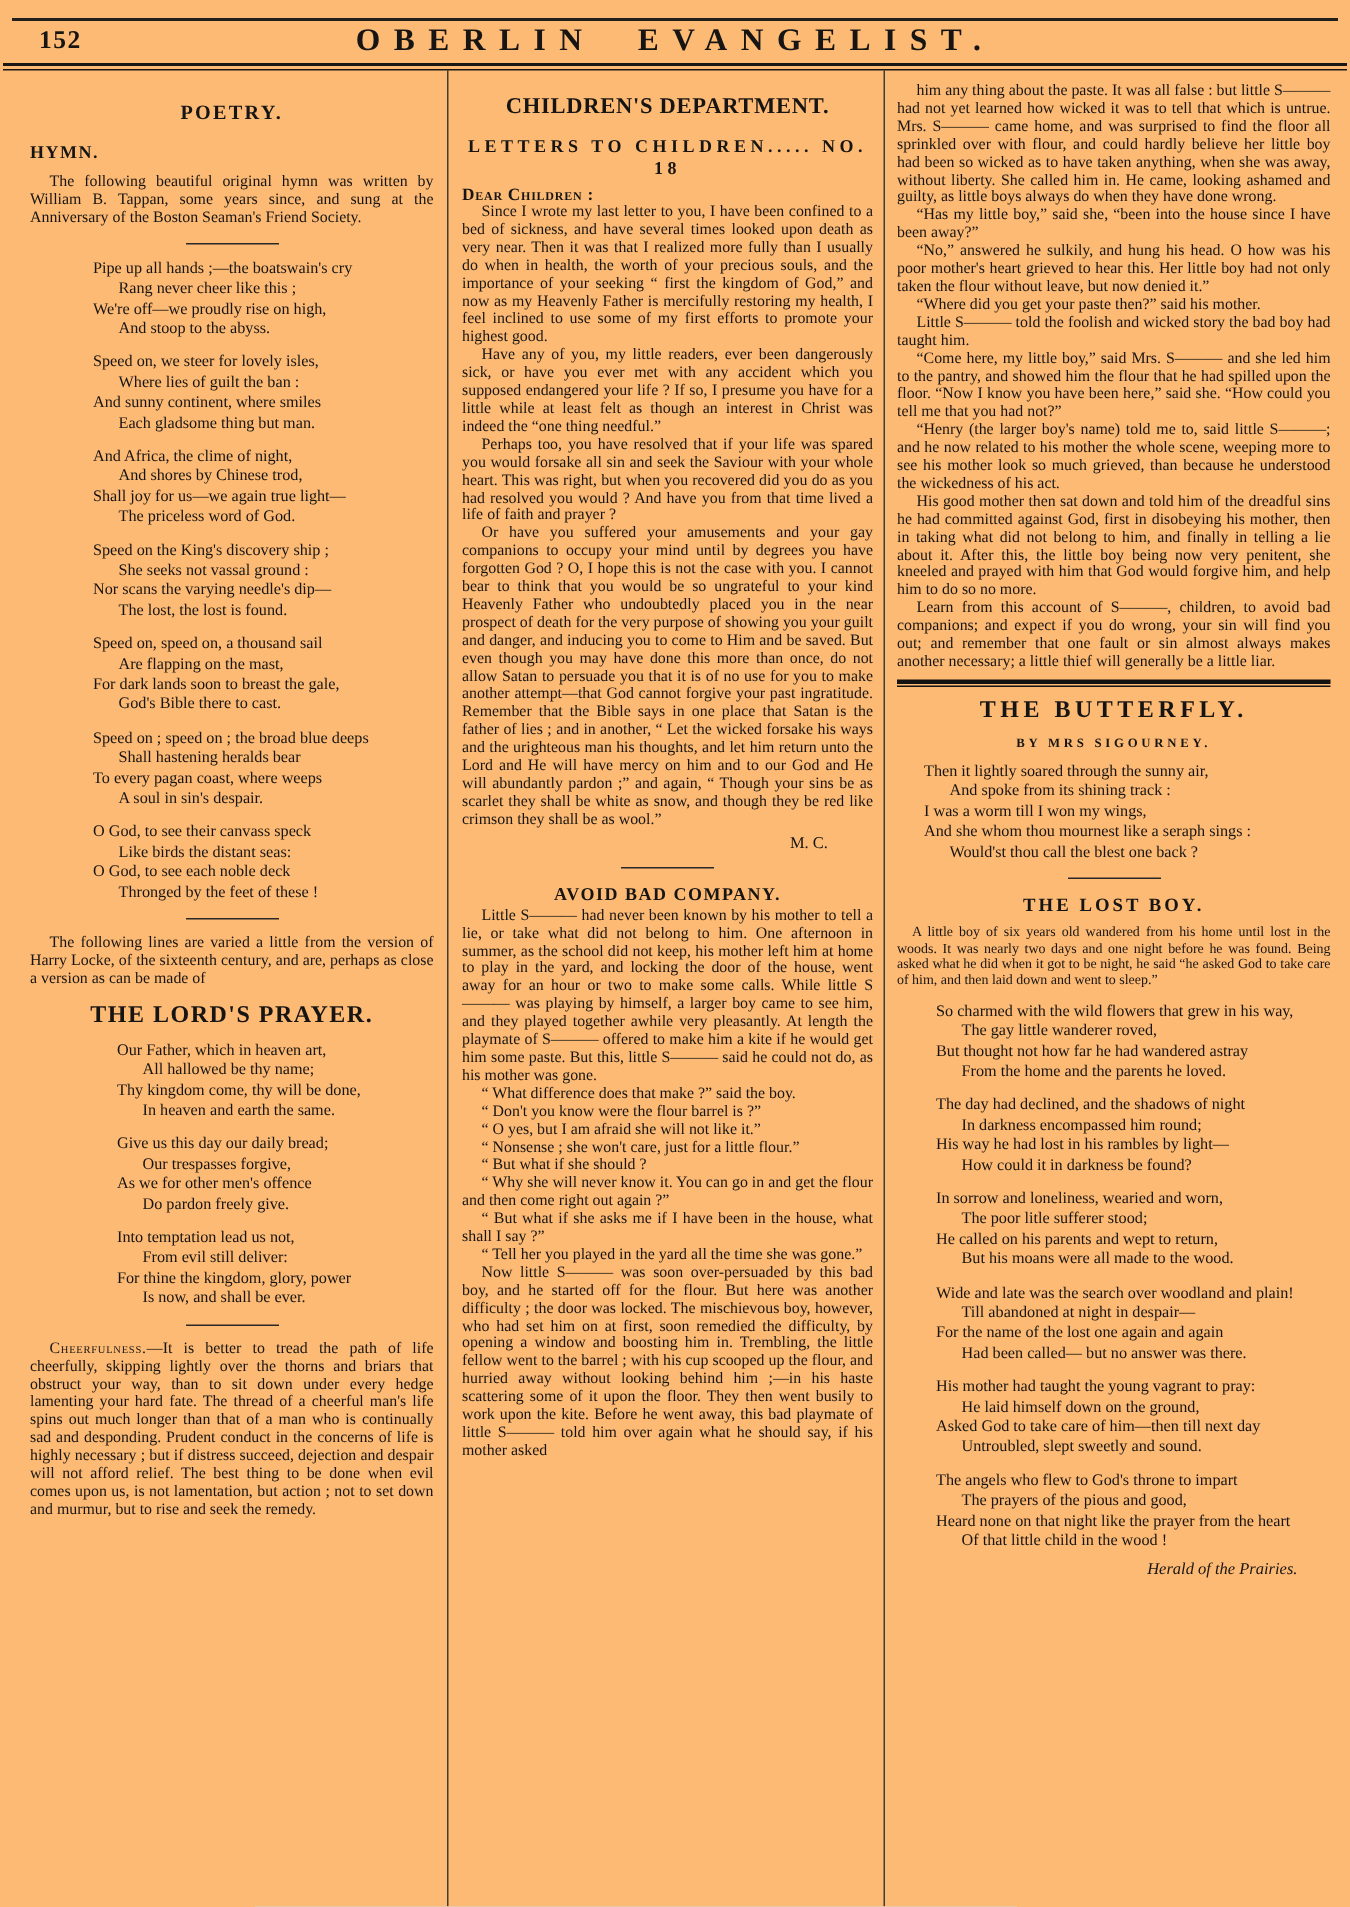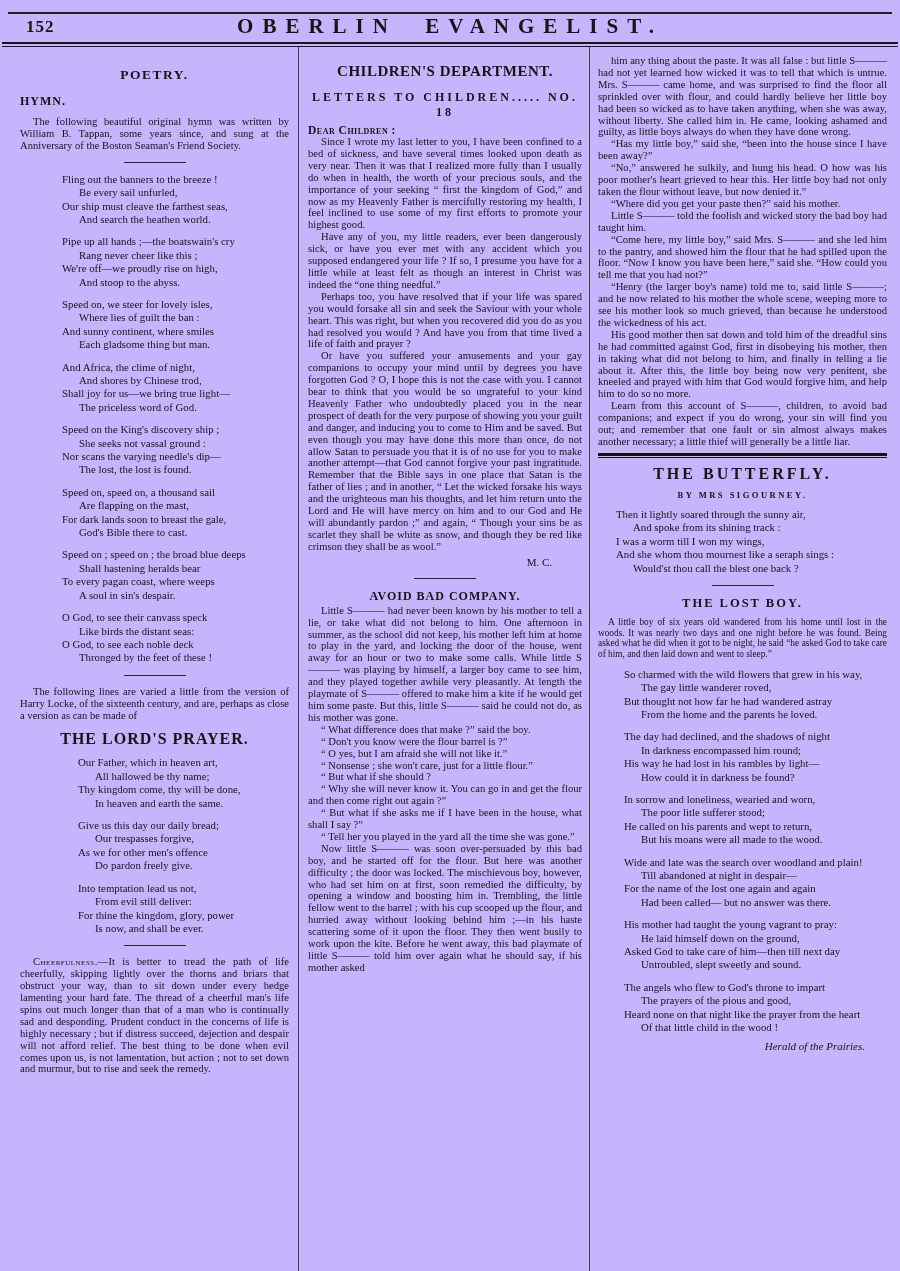--- a/index.html
+++ b/index.html
@@ -1,19 +1,19 @@
 <!DOCTYPE html>
 <html><head>
 <meta charset="utf-8">
 <style>
   * { margin:0; padding:0; box-sizing:border-box; }
   html,body { background:#d9d6cf; }
   .page {
     width:900px; height:1271px; margin:0 auto; position:relative; overflow:hidden;
-    background:#c4b5fd; color:#171513;
+    background:#fdba74; color:#171513;
     font-family:"Liberation Serif", serif;
   }
   
   .masthead { position:relative; height:47px; }
   .toprule { position:absolute; top:12px; left:8px; right:8px; border-top:2px solid #21201d; }
   .pageno { position:absolute; top:17px; left:26px; font-size:17px; font-weight:bold; letter-spacing:1px; }
   .title {
     position:absolute; top:14px; left:0; right:0; text-align:center;
     font-size:21px; font-weight:bold; letter-spacing:9px; word-spacing:14px;
   }
@@ -72,41 +72,35 @@
 
   <div class="cols">
 
     <section class="col col1">
       <h2 class="h-poetry">POETRY.</h2>
       <h3 class="h-hymn">HYMN.</h3>
       <p class="para intro">The following beautiful original hymn was written by William B. Tappan, some years since, and sung at the Anniversary of the Boston Seaman's Friend Society.</p>
       <div class="divider"></div>
       <div class="poem hymn-poem">
           <div class="stanza">
-            <div class="pline">Fling out the banners to the breeze !</div>
-            <div class="pline ind">Be every sail unfurled,</div>
-            <div class="pline">Our ship must cleave the farthest seas,</div>
-            <div class="pline ind">And search the heathen world.</div>
-          </div>
-          <div class="stanza">
             <div class="pline">Pipe up all hands ;—the boatswain's cry</div>
             <div class="pline ind">Rang never cheer like this ;</div>
             <div class="pline">We're off—we proudly rise on high,</div>
             <div class="pline ind">And stoop to the abyss.</div>
           </div>
           <div class="stanza">
             <div class="pline">Speed on, we steer for lovely isles,</div>
             <div class="pline ind">Where lies of guilt the ban :</div>
             <div class="pline">And sunny continent, where smiles</div>
             <div class="pline ind">Each gladsome thing but man.</div>
           </div>
           <div class="stanza">
             <div class="pline">And Africa, the clime of night,</div>
             <div class="pline ind">And shores by Chinese trod,</div>
-            <div class="pline">Shall joy for us—we bring true light—</div>
+            <div class="pline">Shall joy for us—we again true light—</div>
             <div class="pline ind">The priceless word of God.</div>
           </div>
           <div class="stanza">
             <div class="pline">Speed on the King's discovery ship ;</div>
             <div class="pline ind">She seeks not vassal ground :</div>
             <div class="pline">Nor scans the varying needle's dip—</div>
             <div class="pline ind">The lost, the lost is found.</div>
           </div>
           <div class="stanza">
             <div class="pline">Speed on, speed on, a thousand sail</div>

